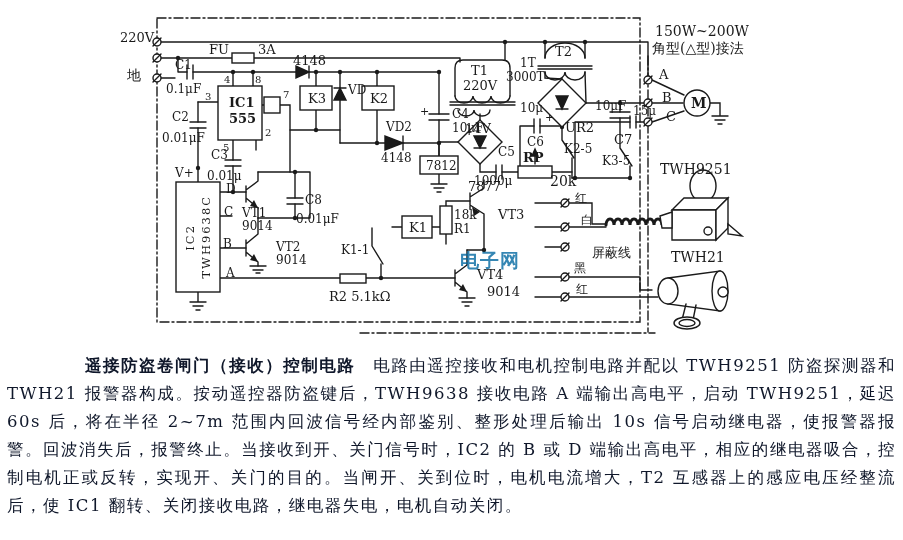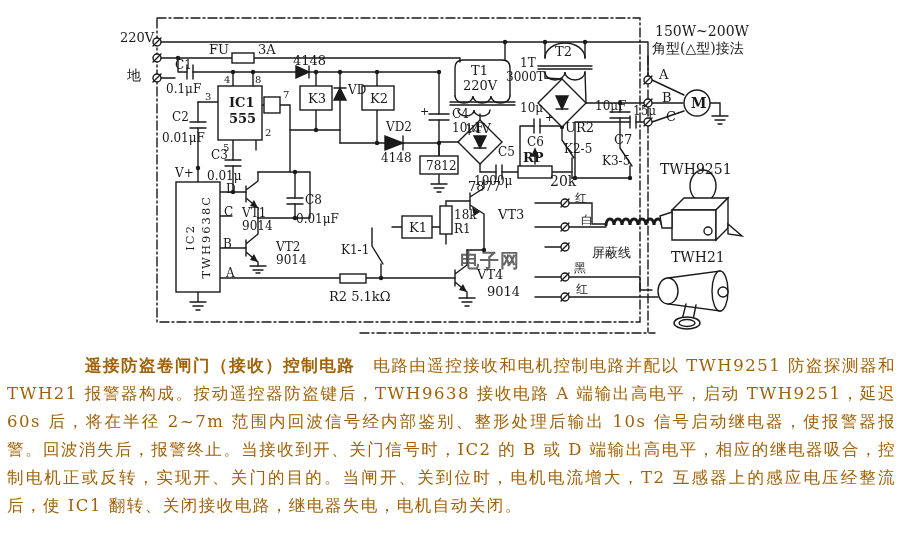--- a/index.html
+++ b/index.html
@@ -12,21 +12,21 @@
   .fs10{font-size:10px}.fs11{font-size:11px}.fs13{font-size:13px}.fs14{font-size:14px}
   .b{font-weight:bold}
   .vtext { writing-mode:vertical-rl; transform:rotate(180deg); letter-spacing:2px; }
   .ic2box { position:absolute; left:176px; top:182px; width:44px; height:110px; display:flex; justify-content:center; gap:2px; align-items:center; }
   .ic2box span { font-size:11.5px; color:#1a1a1a; }
   .watermark { position:absolute; left:386px; top:248px; width:160px; height:52px; opacity:.8; pointer-events:none; }
   .wm-brand { position:absolute; left:0; top:2px; font-size:40px; font-weight:bold; font-style:italic; letter-spacing:1px; font-family:"DejaVu Sans", sans-serif; }
   .wm-suffix { position:absolute; left:64px; top:18px; font-size:30px; font-weight:bold; font-style:italic; font-family:"DejaVu Sans", sans-serif; }
   .wm-site { position:absolute; left:74px; top:0px; font-size:19px; font-weight:bold; letter-spacing:1px; }
   .desc { position:absolute; left:0; top:352px; width:903px; padding:0 7px; }
-  .desc p { font-size:16.5px; line-height:28px; letter-spacing:1.5px; text-align:justify; color:#a16207;
+  .desc p { font-size:16.5px; line-height:28px; letter-spacing:1.5px; text-align:justify; color:#0f172a;
             text-indent:78px; }
   .desc .t { font-weight:bold; }
   .desc .gap { display:inline-block; width:18px; }
 </style>
 </head>
 <body>
 
 <div class="page">
 
   <div class="circuit">
@@ -356,21 +356,21 @@
     <span class="lbl fs13" style="left:477px;top:268px">VT4</span>
     <span class="lbl fs13" style="left:487px;top:285px">9014</span>
     <span class="lbl" style="left:575px;top:192px">红</span>
     <span class="lbl" style="left:581px;top:214px">白</span>
     <span class="lbl fs13" style="left:592px;top:246px">屏蔽线</span>
     <span class="lbl" style="left:574px;top:262px">黑</span>
     <span class="lbl" style="left:576px;top:283px">红</span>
     <span class="lbl fs14" style="left:671px;top:250px">TWH21</span>
 
     <div class="watermark">
-      <span class="wm-site" style="color:#404040">电子网</span>
+      <span class="wm-site" style="color:#0369a1">电子网</span>
     </div>
   </div>
 
   <div class="desc">
     <p><span class="t">遥接防盗卷闸门（接收）控制电路</span><span class="gap"></span><span>电路由遥控接收和电机控制电路并配以 TWH9251 防盗探测器和 TWH21 报警器构成。按动遥控器防盗键后，TWH9638 接收电路 A 端输出高电平，启动 TWH9251，延迟 60s 后，将在半径 2~7m 范围内回波信号经内部鉴别、整形处理后输出 10s 信号启动继电器，使报警器报警。回波消失后，报警终止。当接收到开、关门信号时，IC2 的 B 或 D 端输出高电平，相应的继电器吸合，控制电机正或反转，实现开、关门的目的。当闸开、关到位时，电机电流增大，T2 互感器上的感应电压经整流后，使 IC1 翻转、关闭接收电路，继电器失电，电机自动关闭。</span></p>
   </div>
 
 </div>
 
 </body></html>

